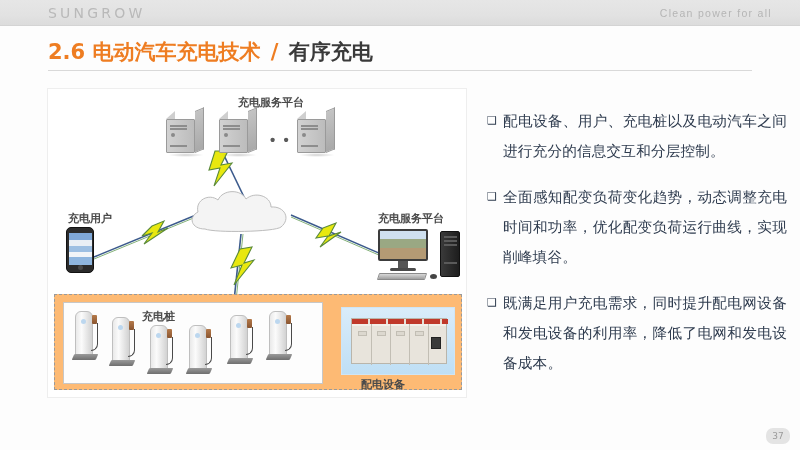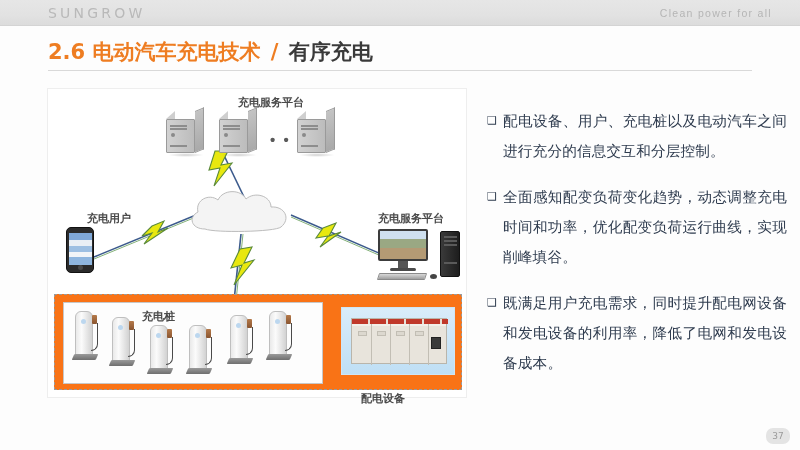--- a/index.html
+++ b/index.html
@@ -66,21 +66,21 @@
   #diagram .caption {
     position: absolute;
     font-family: "DejaVu Sans", sans-serif;
     font-weight: bold;
     color: #4a4a4a;
     white-space: nowrap;
   }
 
   
   .cap-platform { left: 160px; top: 6px; font-size: 11px; margin-left: 30px; }
-  .cap-user     { left: 20px;  top: 122px; font-size: 11px; margin-left: 19px; }
+  .cap-user     { left: 20px;  top: 122px; font-size: 11px; }
   .cap-operator { left: 330px; top: 122px; font-size: 11px; }
 
   
   .server {
     position: absolute;
     width: 38px; height: 44px;
   }
   .server .top {
     position: absolute; left: 0; top: 0;
     width: 0; height: 0;
@@ -195,21 +195,21 @@
   }
   #operator .tower .bay {
     position: absolute; left: 3px; width: 13px; height: 2px; background: #5a5a5a;
   }
 
   
   #bottom-region {
     position: absolute; left: 6px; top: 205px;
     width: 408px; height: 96px;
     border: 1px dashed #9a9a9a;
-    background: #f97316;
+    background: #fdba74;
   }
   #pile-box {
     position: absolute; left: 8px; top: 7px;
     width: 260px; height: 82px;
     border: 1px solid #c7c7c7;
     background: #fdfdfd;
   }
   .pile {
     position: absolute;
     width: 27px; height: 50px;
@@ -490,21 +490,21 @@
           <div class="vline" style="left:38px"></div>
           <div class="vline" style="left:57px"></div>
           <div class="vline" style="left:76px"></div>
           <div class="gbox" style="left:6px"></div>
           <div class="gbox" style="left:25px"></div>
           <div class="gbox" style="left:44px"></div>
           <div class="gbox" style="left:63px"></div>
           <div class="meter"></div>
         </div>
       </div>
-      <div class="caption" style="left:306px; top:96px; font-size:11px;">配电设备</div>
+      <div class="caption" style="left:306px; top:82px; font-size:11px;">配电设备</div>
     </div>
   </div>
 
   <div id="bullets">
     <div class="bullet">
       <span class="marker">❑</span>
       <span class="btext">配电设备、用户、充电桩以及电动汽车之间进行充分的信息交互和分层控制。</span>
     </div>
     <div class="bullet">
       <span class="marker">❑</span>

